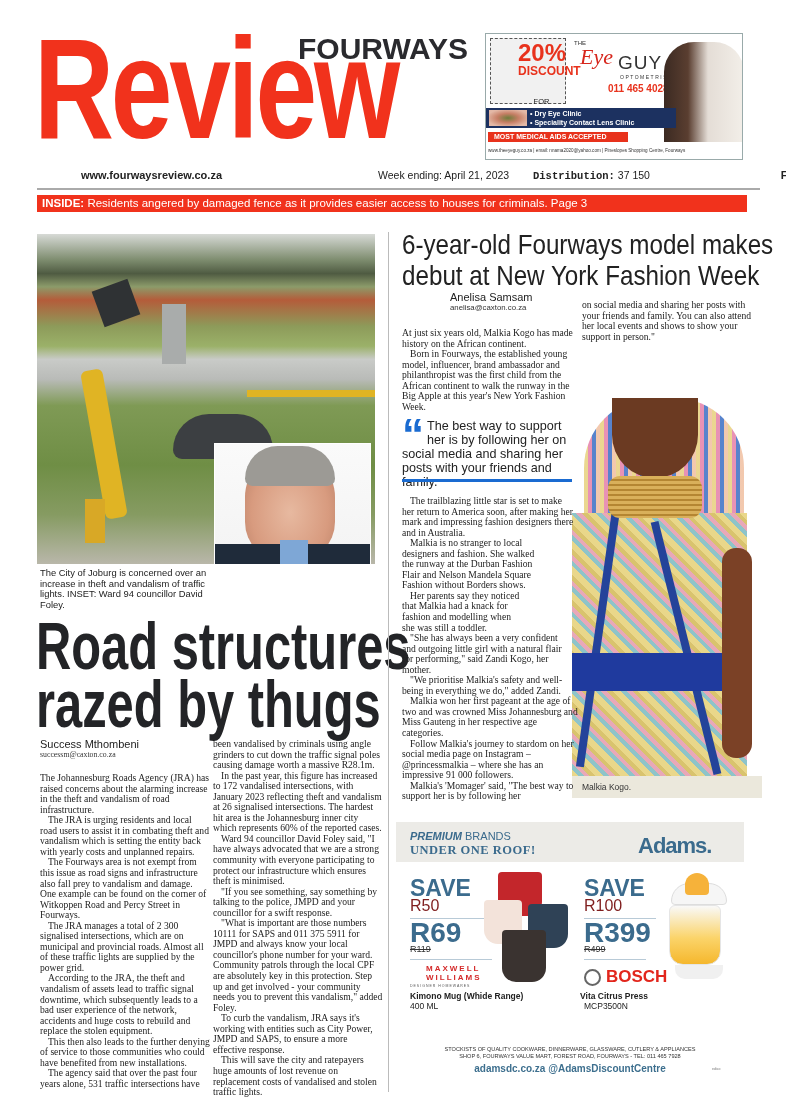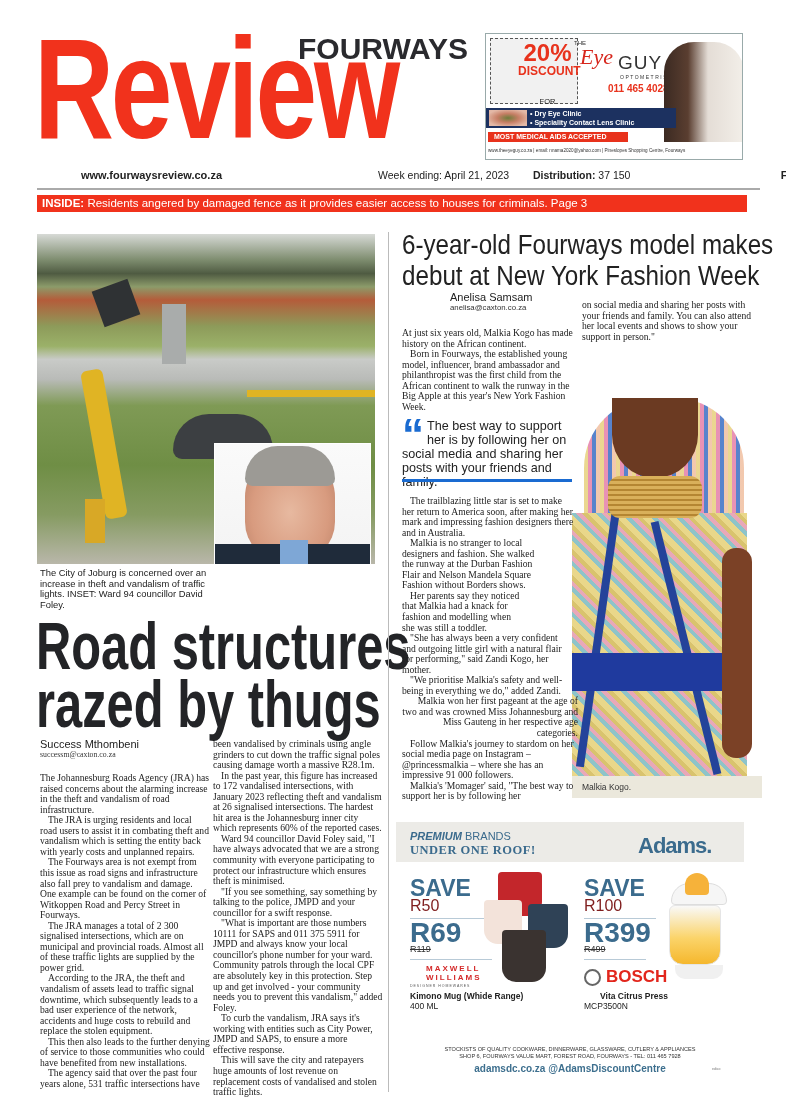--- a/index.html
+++ b/index.html
@@ -5,42 +5,42 @@
   * { box-sizing: border-box; margin: 0; padding: 0; }
   body { width: 786px; height: 1113px; background: #fff; position: relative; overflow: hidden; font-family: "Liberation Serif", serif; color: #222; }
   .abs { position: absolute; }
 
   
   .mast-fourways { left: 298px; top: 32px; font-family: "Liberation Sans", sans-serif; font-weight: 700; font-size: 30px; color: #2a2a2e; letter-spacing: 0px; }
   .mast-review { left: 34px; top: 18px; font-family: "Liberation Sans", sans-serif; font-weight: 700; font-size: 142px; line-height: 142px; color: #f1321c; letter-spacing: -4px; transform: scaleX(0.78); transform-origin: left top; }
 
   
   .ad-top { left: 485px; top: 33px; width: 258px; height: 127px; border: 1px solid #9aa; background: #fff; overflow: hidden; }
-  .ad-discount { position:absolute; left:4px; top:4px; width:88px; height:66px; border:1px dashed #555; background:#f1f1f1; text-align:center; font-family:"Liberation Sans",sans-serif;padding-left:27px; }
+  .ad-discount { position:absolute; left:4px; top:4px; width:76px; height:66px; border:1px dashed #555; background:#f1f1f1; text-align:center; font-family:"Liberation Sans",sans-serif;padding-left:27px; }
   .ad-discount .pct { color:#e8321c; font-weight:700; font-size:24px; line-height:24px; margin-top:2px; }
   .ad-discount .disc { color:#e8321c; font-weight:700; font-size:12px; line-height:12px; }
   .ad-discount .for { color:#222; font-weight:400; font-size:7.5px; line-height:9px;margin-top:20px; }
   .ad-brand-the { position:absolute; left:88px; top:6px; font-size:6px; font-family:"Liberation Sans",sans-serif; color:#333; }
   .ad-brand { position:absolute; left:94px; top:10px; font-family:"Liberation Serif",serif; font-style:italic; font-size:22px; color:#d7261c; }
   .ad-brand-guy { position:absolute; left:132px; top:18px; font-family:"Liberation Sans",sans-serif; font-size:19px; color:#333; letter-spacing:1px; }
   .ad-opto { position:absolute; left:134px; top:40px; font-size:5px; font-family:"Liberation Sans",sans-serif; letter-spacing:1.5px; color:#333; }
   .ad-phone { position:absolute; left:122px; top:49px; font-family:"Liberation Sans",sans-serif; font-weight:700; font-size:10px; color:#e8321c; }
   .ad-people { position:absolute; left:178px; top:8px; width:80px; height:100px; background: linear-gradient(90deg,#3b2a22 0%,#5a3e30 30%,#e4ddd6 55%,#f3efe9 100%); border-radius: 30px 30px 0 0; }
   .ad-band { position:absolute; left:0; top:74px; width:190px; height:20px; background:#1c3160; }
   .ad-eye { position:absolute; left:3px; top:76px; width:38px; height:16px; background: radial-gradient(ellipse at center,#6e7b3a 0%,#c77f66 40%,#e3b8a6 80%); }
   .ad-clinic { position:absolute; left:44px; top:75px; font-family:"Liberation Sans",sans-serif; font-weight:700; font-size:7px; line-height:9px; color:#fff; }
   .ad-medical { position:absolute; left:2px; top:98px; width:140px; height:10px; background:#e8321c; color:#fff; font-family:"Liberation Sans",sans-serif; font-weight:700; font-size:7px; line-height:10px; padding-left:6px; }
   .ad-footer { position:absolute; left:2px; top:114px; width:254px; font-family:"Liberation Sans",sans-serif; font-size:4.6px; color:#333; white-space:nowrap; }
 
   
   .infobar { left: 37px; top: 169px; width: 723px; height: 16px; font-family: "Liberation Sans", sans-serif; font-size: 11px; margin-left: 44px; }
   .infobar .site { position:absolute; left:0; top:0; font-weight:700; }
   .infobar .week { position:absolute; left:297px; top:0; font-size:10.5px; }
   .infobar .dist { position:absolute; left:452px; top:0; font-size:10.5px; }
-  .infobar .dist b { font-weight:700; }
+  .infobar .dist b { font-weight:700;font-family:Liberation Mono, monospace; }
   .infobar .free { position:absolute; right:0; top:0; font-weight:700; }
   .rule-grey { left: 37px; top: 188px; width: 723px; height: 2px; background: #aaa; }
 
   .inside { left: 37px; top: 195px; width: 710px; height: 17px; background: #f1321c; color: #fff; font-family: "Liberation Sans", sans-serif; font-size: 11.5px; line-height: 17px; padding-left: 5px; white-space: nowrap; }
   .inside b { font-weight: 700; }
 
   
   .photo-main { left: 37px; top: 234px; width: 338px; height: 330px; overflow:hidden; background: linear-gradient(180deg,#d7dad6 0%,#7c8b6d 8%,#4f5b42 12%,#8c9b6a 16%,#b45c3a 20%,#8d9b5a 28%,#9bb169 34%,#c9cbc8 38%,#b9bbb8 44%,#7f9a55 52%,#6f8e45 70%,#869b62 85%,#b9b7aa 100%); }
   .pole { position:absolute; left:56px; top:135px; width:22px; height:150px; background:#e0b424; border-radius:6px; transform: rotate(-10deg); }
   .pole-stub { position:absolute; left:48px; top:265px; width:20px; height:44px; background:#d8a826; }
@@ -237,21 +237,21 @@
   <div class="caption-bg"></div>
 </div>
 <div class="abs model-caption">Malkia Kogo.</div>
 
 <div class="abs col-r3 body-text">
   <p style="width:172px;">The trailblazing little star is set to make her return to America soon, after making her mark and impressing fashion designers there and in Australia.</p>
   <p style="width:140px;">Malkia is no stranger to local designers and fashion. She walked the runway at the Durban Fashion Flair and Nelson Mandela Square Fashion without Borders shows.</p>
   <p style="width:120px;">Her parents say they noticed that Malkia had a knack for fashion and modelling when she was still a toddler.</p>
   <p style="width:172px;">"She has always been a very confident and outgoing little girl with a natural flair for performing," said Zandi Kogo, her mother.</p>
   <p style="width:176px;">"We prioritise Malkia's safety and well-being in everything we do," added Zandi.</p>
-  <p style="width:176px;text-align:right;">Malkia won her first pageant at the age of two and was crowned Miss Johannesburg and Miss Gauteng in her respective age categories.</p>
+  <p style="width:176px;">Malkia won her first pageant at the age of two and was crowned Miss Johannesburg and Miss Gauteng in her respective age categories.</p>
   <p style="width:176px;">Follow Malkia's journey to stardom on her social media page on Instagram – @princessmalkia – where she has an impressive 91 000 followers.</p>
   <p style="width:176px;">Malkia's 'Momager' said, "The best way to support her is by following her</p>
 </div>
 
 <div class="abs adams">
   <div class="topband"></div>
   <div class="premium"><b>PREMIUM</b> <span>BRANDS</span></div>
   <div class="roof">UNDER ONE ROOF!</div>
   <div class="logo">Adams.</div>
 
@@ -276,21 +276,21 @@
   </div>
 
   <div class="save" style="left:188px;top:60px;">SAVE</div>
   <div class="saveamt" style="left:188px;top:81px;">R100</div>
   <div class="hr" style="left:188px;top:101px;width:72px;"></div>
   <div class="price" style="left:188px;top:106px;">R399</div>
   <div class="old" style="left:188px;top:127px;">R499</div>
   <div class="hr" style="left:188px;top:142px;width:62px;"></div>
   <div class="bosch-ring" style="left:188px;top:152px;"></div>
   <div class="bosch" style="left:210px;top:150px;">BOSCH</div>
-  <div class="pname" style="left:204px;top:174px;">Vita Citrus Press</div>
+  <div class="pname" style="left:184px;top:174px;">Vita Citrus Press</div>
   <div class="psub" style="left:188px;top:184px;">MCP3500N</div>
   <div class="juicer">
     <div style="position:absolute;left:10px;top:10px;width:56px;height:22px;border-radius:28px 28px 6px 6px;background:#f6f6f6;border:1px solid #ddd;"></div>
     <div style="position:absolute;left:24px;top:0;width:24px;height:22px;border-radius:12px 12px 4px 4px;background:#f6b23a;"></div>
     <div style="position:absolute;left:8px;top:32px;width:52px;height:60px;border-radius:6px 6px 14px 14px;background:linear-gradient(180deg,#f9f9f9 0%,#fbd46a 55%,#f5b72d 100%);border:1px solid #e5e5e5;"></div>
     <div style="position:absolute;left:14px;top:92px;width:48px;height:14px;background:#f0f0f0;border-radius:0 0 10px 10px;"></div>
   </div>
 
   <div class="stock">
     <div>STOCKISTS OF QUALITY COOKWARE, DINNERWARE, GLASSWARE, CUTLERY &amp; APPLIANCES</div>

